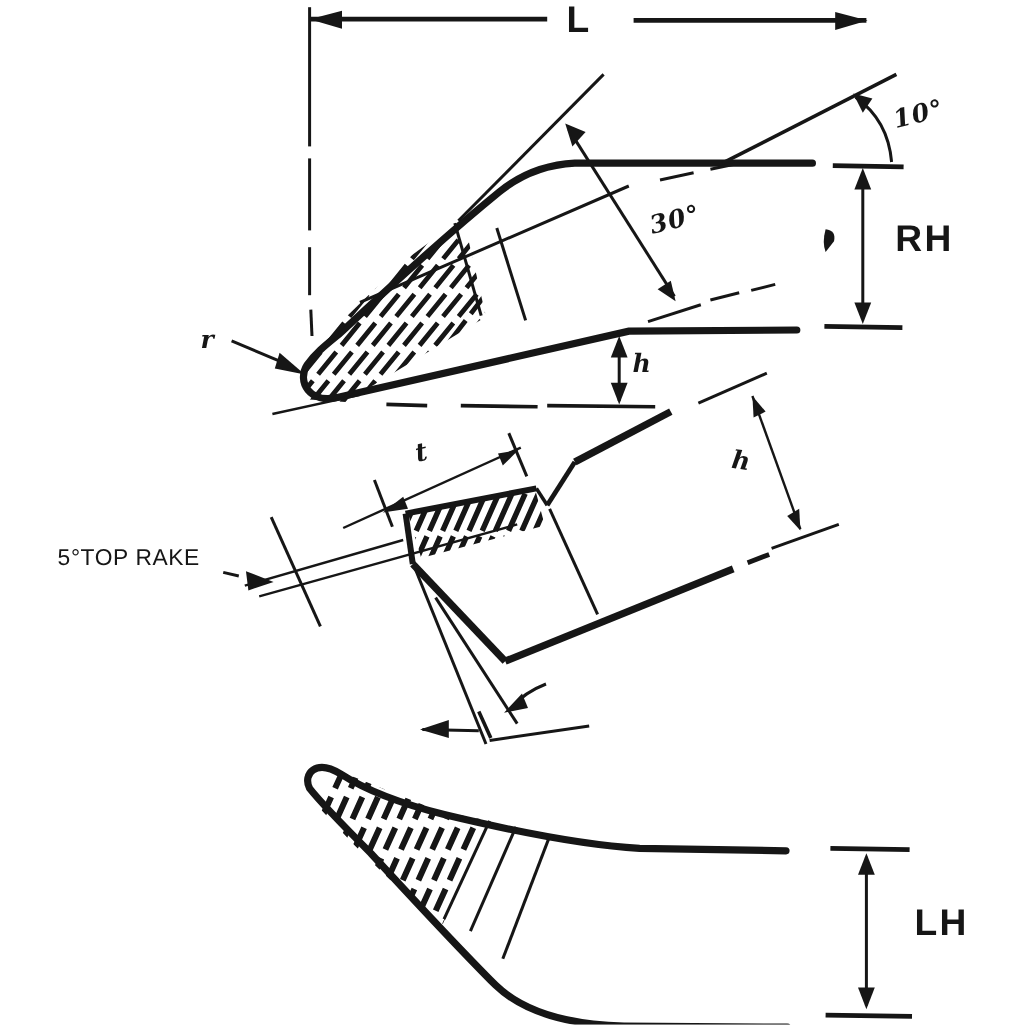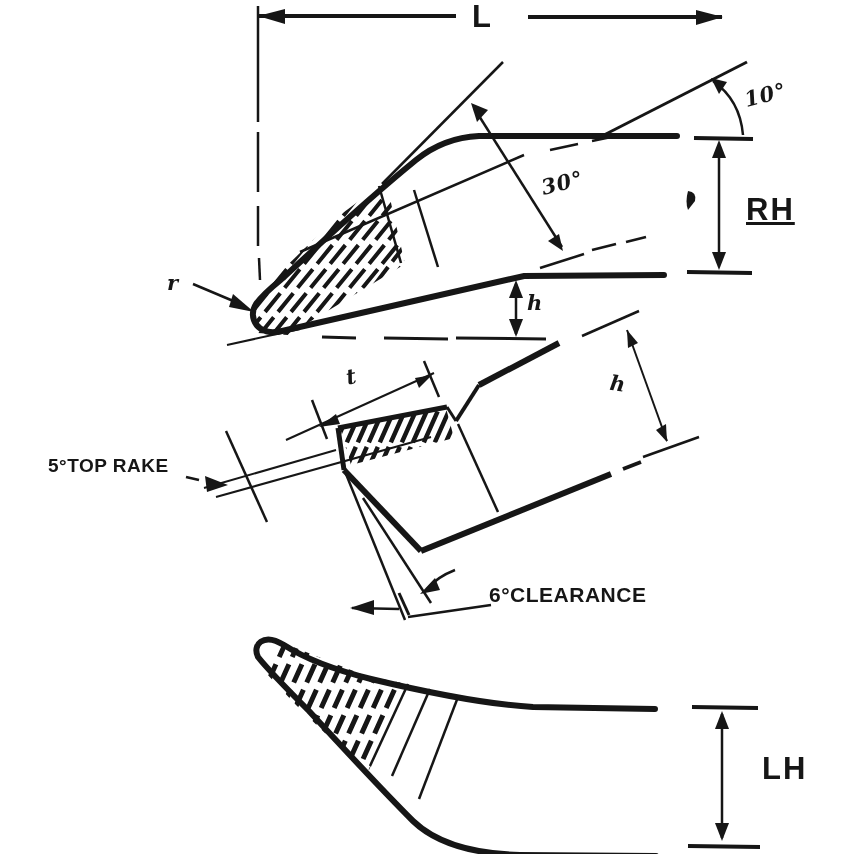--- a/index.html
+++ b/index.html
@@ -3,21 +3,21 @@
 <meta charset="utf-8">
 <style>
   html,body{margin:0;padding:0;background:#ffffff;}
   #canvas{position:relative;width:854px;height:854px;background:#ffffff;overflow:hidden;
           font-family:"Liberation Sans",sans-serif;}
   svg{position:absolute;left:0;top:0;}
   .lbl{position:absolute;color:#161616;white-space:nowrap;line-height:1;}
   .big{font-family:"Liberation Sans",sans-serif;font-weight:bold;font-size:31px;letter-spacing:2px;}
   .ang{font-family:"DejaVu Serif",serif;font-style:italic;font-weight:bold;font-size:21px;letter-spacing:1px;}
   .sm {font-family:"DejaVu Serif",serif;font-style:italic;font-weight:bold;font-size:21px;}
-  .note{font-family:"Liberation Sans",sans-serif;font-weight:bold;font-size:19px;letter-spacing:.5px;}
+  .note{font-family:"Liberation Sans",sans-serif;font-weight:normal;font-size:19px;letter-spacing:.5px;}
 </style>
 </head>
 <body>
 
 <div id="canvas">
 
   <svg width="854" height="854" viewBox="0 0 854 854">
     <defs>
       <clipPath id="hatchTop">
           <polygon points="252,306 268,284 336,218 386,181 405,264 288,335 258,333"></polygon>
@@ -208,23 +208,22 @@
         <line x1="688" y1="846" x2="760" y2="847" stroke-width="4"></line>
         <line x1="722" y1="714" x2="722" y2="838" stroke-width="2.5"></line>
         <polygon points="722,711 715,729 729,729" fill="#161616" stroke="none"></polygon>
         <polygon points="722,841 715,823 729,823" fill="#161616" stroke="none"></polygon>
       </g>
     </g>
   </svg>
 
   <div class="lbl big" style="left:472px;top:1px;">L</div>
   <div class="lbl ang" style="left:744px;top:84px;transform:rotate(-14deg);">10°</div>
-  <div class="lbl big" style="left:746px;top:194px;text-decoration:underline;">RH</div>
+  <div class="lbl big" style="left:746px;top:183px;">RH</div>
   <div class="lbl ang" style="left:541px;top:172px;transform:rotate(-14deg);">30°</div>
   <div class="lbl sm" style="left:167px;top:272px;">r</div>
   <div class="lbl sm" style="left:527px;top:292px;">h</div>
   <div class="lbl sm" style="left:346px;top:366px;transform:rotate(-12deg);">t</div>
   <div class="lbl sm" style="left:610px;top:373px;transform:rotate(8deg);">h</div>
   <div class="lbl note" style="left:48px;top:456px;">5°TOP RAKE</div>
-  <div class="lbl note" style="left:489px;top:584px;font-size:21px;">6°CLEARANCE</div>
   <div class="lbl big" style="left:762px;top:753px;">LH</div>
 
 </div>
 
 </body></html>

